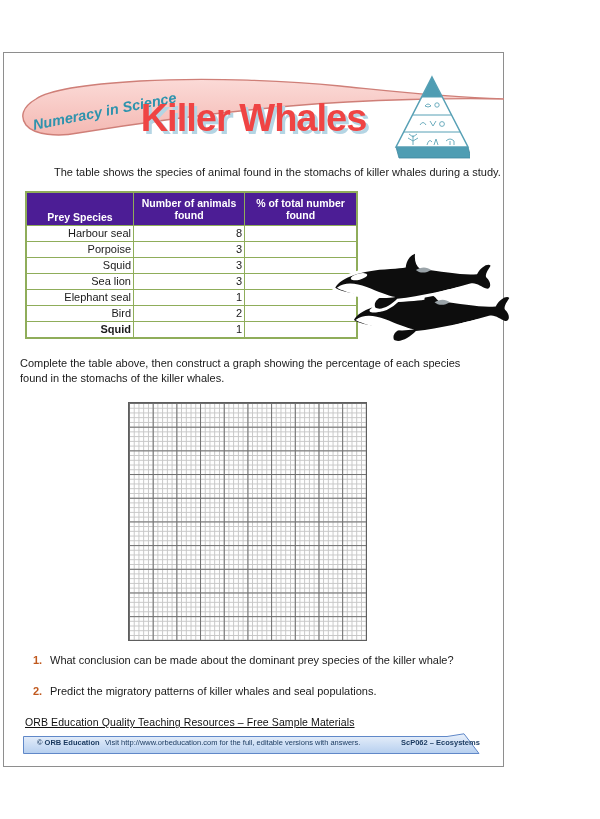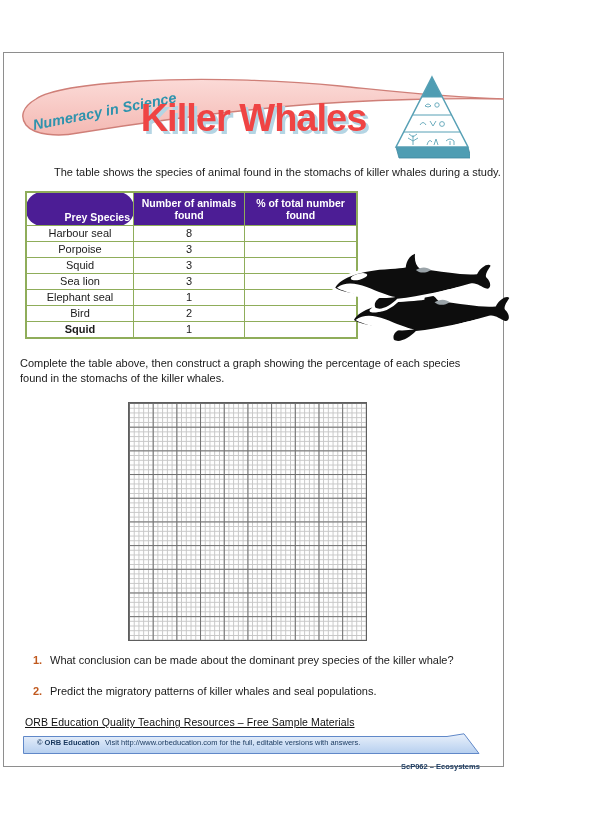--- a/index.html
+++ b/index.html
@@ -22,23 +22,23 @@
   .intro-text{position:absolute;left:16px;top:112px;width:470px;font-size:11px;line-height:14px;margin-left:34px;}
   
   .prey-table{
     position:absolute;left:21px;top:138px;width:311px;border-collapse:collapse;
     border:2px solid #8fad5a;table-layout:fixed;
   }
   .prey-table th{
     background:#4c1d95;color:#ffffff;font-size:10.5px;font-weight:bold;
     border:1px solid #8fad5a;padding:2px 3px;line-height:12px;height:28px;
   }
-  .prey-table th.col-species{vertical-align:bottom;text-align:right;border-radius:16px;}
+  .prey-table th.col-species{vertical-align:bottom;text-align:center;}
   .prey-table td{
-    border:1px solid #8fad5a;font-size:11px;text-align:center;height:15px;
+    border:1px solid #8fad5a;font-size:11px;text-align:right;height:15px;
     padding:0 2px;background:#ffffff;line-height:13px;
   }
   .prey-table tr:last-child td:first-child{font-weight:bold;}
   .col-species{width:100px;}
   .col-count{width:104px;}
   .col-percent{width:105px;}
   
   .orcas-svg{position:absolute;left:327px;top:200px;width:180px;height:95px;}
   .instruction-text{position:absolute;left:16px;top:303px;width:455px;font-size:11px;line-height:15px;}
   
@@ -60,21 +60,21 @@
   
   .footer-headline{
     position:absolute;left:21px;top:663px;font-size:10.5px;font-weight:normal;
     text-decoration:underline;color:#111;letter-spacing:0.1px;
   }
   .banner-wrap{position:absolute;left:19px;top:680px;width:466px;height:22px;}
   .banner-svg{position:absolute;left:0;top:0;width:466px;height:22px;}
   .banner-text{position:absolute;top:5px;font-size:7.5px;color:#17375e;white-space:nowrap;}
   .banner-copyright{left:14px;font-weight:bold;}
   .banner-visit{left:82px;}
-  .banner-code{left:378px;font-weight:bold;margin-top:24px;}
+  .banner-code{left:378px;font-weight:bold;}
 </style>
 </head>
 <body>
 
 <div class="page">
 
   <svg class="swoosh-svg" viewBox="0 0 496 74">
     <defs>
       <linearGradient id="pinkgrad" x1="0" y1="0" x2="0" y2="1">
         <stop offset="0" stop-color="#fbdad7"></stop>

